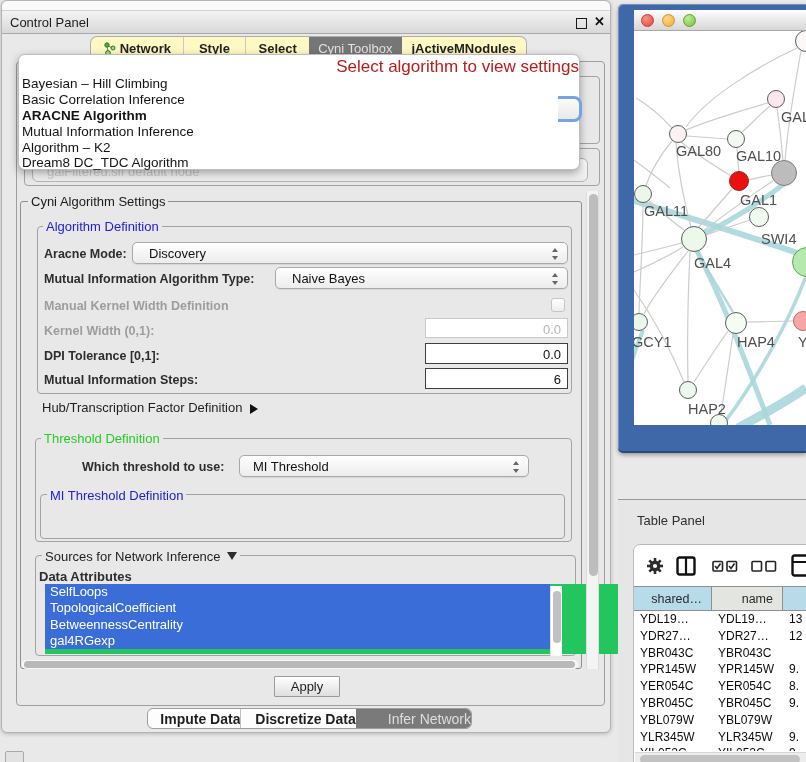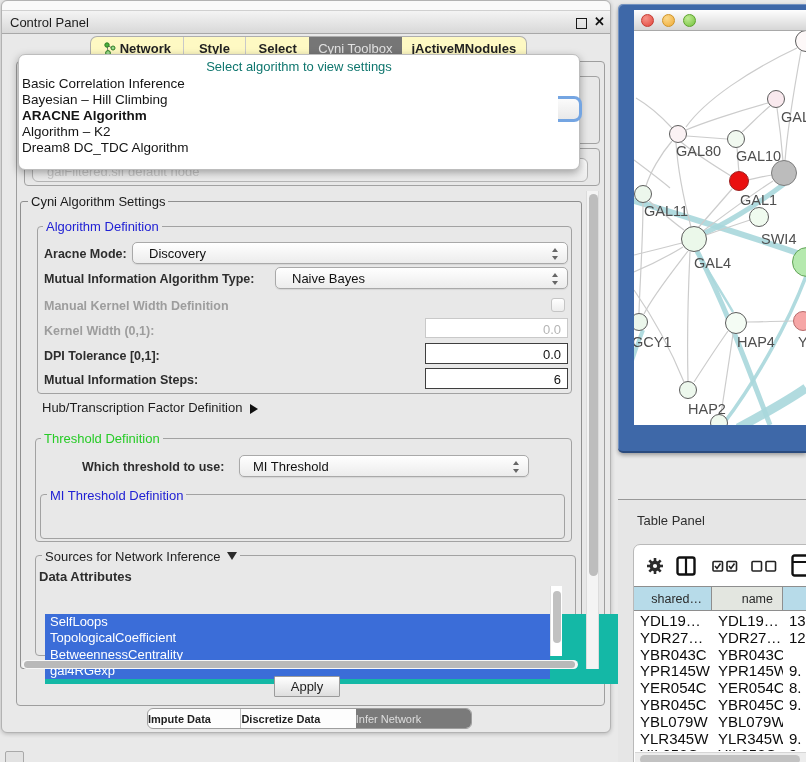--- a/index.html
+++ b/index.html
@@ -33,21 +33,21 @@
   .groupbox { border:1px solid #a2a2a2; border-radius:4px; }
   #hidden-gb1 { left:22px; top:75px; width:576px; height:68px; }
   #hidden-gb2 { left:22px; top:147px; width:576px; height:38px; }
   #hidden-combo2 { left:30px; top:157px; width:556px; height:24px; border:1px solid #b5b5b5; border-radius:6px;
      background:linear-gradient(#fdfdfd,#ebebeb); }
   #hidden-combo2-text { left:14px; top:5px; font-size:13px; color:#c9c9c9; }
 
   
   #algo-popup { left:16px; top:53px; width:562px; height:116px; background:#fff;
     border:1px solid #bdbdbd; border-radius:7px; box-shadow:0 3px 8px rgba(0,0,0,.35); padding-top:3px; }
-  #popup-prompt { text-align:center; font-size:13px; color:#0f766e; height:18px; line-height:18px; }
+  #popup-prompt { text-align:right; font-size:17px; color:#b91c1c; height:18px; line-height:18px; }
   .popup-item { height:15.9px; line-height:15.9px; font-size:13.5px; color:#141414; padding-left:3px; white-space:nowrap; }
   .popup-item.bold { font-weight:bold; }
 
   
   #focus-combo-end { left:556px; top:95px; width:24px; height:26px; border:3px solid #74a5e2; border-left:none;
     border-radius:0 8px 8px 0; background:linear-gradient(#fbfbfb,#e9e9e9); }
 
   
   .gb-label { position:absolute; background:#e8e8e8; padding:0 3px; font-size:13px; white-space:nowrap; }
   #cyni-gb { left:18px; top:200px; width:562px; height:468px; border:1.5px solid #8f8f8f; border-radius:3px; }
@@ -74,38 +74,38 @@
   .tinput.strong { border:1.5px solid #3f3f3f; }
   .tinput.mid { border:1px solid #8f8f8f; }
 
   #kernel-checkbox { left:549px; top:297px; width:14px; height:14px; border:1px solid #c5c5c5; border-radius:3px;
      background:linear-gradient(#fff,#ededed); }
 
   .tri-right { display:inline-block; width:0; height:0; border:5.5px solid transparent; border-left:8px solid #111; margin-left:8px; vertical-align:-2px; }
   .tri-down { display:inline-block; width:0; height:0; border:5.5px solid transparent; border-top:8px solid #2b2b2b; margin-left:6px; vertical-align:-4px; }
 
   
-  #attr-list { left:43px; top:613px; width:591px; height:70px; background:#14b8a6; overflow:hidden; }
+  #attr-list { left:43px; top:583px; width:591px; height:70px; background:#22c55e; overflow:hidden; }
   .attr-item { height:16.3px; line-height:16.3px; padding-left:5px; font-size:13px; color:#fff; background:var(--sel-blue); width:505px; }
   #attr-scroll { left:548px; top:585px; width:12px; height:70px; background:#fff; border-left:1px solid #e0e0e0; }
   #attr-thumb { left:2px; top:5px; width:8px; height:52px; background:#c1c1c1; border-radius:4px; }
 
   
   #hscroll { left:20px; top:659px; width:556px; height:9px; background:#f7f7f7; border-radius:5px; }
   #hscroll-thumb { left:2px; top:1px; width:551px; height:7px; background:#b9b9b9; border-radius:4px; }
   #vscroll { left:584px; top:190px; width:13px; height:478px; background:#f4f4f4; border-left:1px solid #dcdcdc; border-right:1px solid #dcdcdc;}
   #vscroll-thumb { left:2px; top:3px; width:9px; height:382px; background:#bdbdbd; border-radius:5px; }
 
   #apply-btn { left:272px; top:675px; width:66px; height:21px; border:1px solid #9b9b9b; border-radius:1px;
      background:linear-gradient(#ffffff,#dedede); font-size:13px; color:#1d1d1d; text-align:center; line-height:19px; }
 
   
   #bottom-tabs { left:145px; top:707px; width:325px; height:21px; background:#fdfdfd; border:1px solid #9e9e9e;
      border-radius:6px; display:flex; overflow:hidden; }
-  .btab { height:100%; display:flex; align-items:center; justify-content:flex-start; font-size:11px; font-weight:bold; color:#1f1f1f; }
+  .btab { height:100%; display:flex; align-items:center; justify-content:flex-end; font-size:14px; font-weight:bold; color:#1f1f1f; }
   .btab.sep { border-left:1px solid #c0c0c0; }
   .btab.selected { background:#7a7a7a; color:#dedede; font-weight:normal; }
 
   #corner-icon { left:5px; top:751px; width:19px; height:15px; border:1.5px solid #a9a9a9; background:#e2e2e2; border-radius:2px; }
 
   
   #net-frame { left:618px; top:4px; width:188px; height:449px; background:var(--frame-blue);
      border-radius:5px 0 0 5px; border-bottom:2px solid #2a4a7d;
      box-shadow:inset 1px 1px 0 rgba(255,255,255,.28), 0 2px 4px rgba(0,0,0,.35); }
   #net-titlebar { left:634px; top:10px; width:172px; height:21px; background:linear-gradient(#fefefe,#d6d6d6); border-bottom:1px solid #a9a9a9; }
@@ -125,21 +125,21 @@
   #table-dock-title { left:19px; top:13px; font-size:13px; color:#2e2e2e; }
   #table-card { left:15px; top:44px; width:184px; height:230px; background:#fff; border:1px solid #b9b9b9; border-radius:7px; }
   .ticon { position:absolute; top:11px; }
   #col-header { position:absolute; left:0px; top:41px; width:184px; height:25px; display:flex; border-top:1px solid #8e8e8e; border-bottom:1px solid #8e8e8e; }
   .hcell { height:100%; border-right:1px solid #8e8e8e; font-size:12.5px; color:#2a2a2a;
      display:flex; align-items:center; justify-content:flex-end; padding-right:9px; }
   .hcell.blue { background:var(--header-blue); }
   .hcell.gray { background:#e3e6e0; }
   #trows { position:absolute; left:0; top:67px; width:184px; height:139px; overflow:hidden; }
   .trow { display:flex; height:16.8px; }
-  .tcell { font-size:15px; color:#0c0c0c; padding-left:6px; white-space:nowrap; overflow:hidden; }
+  .tcell { font-size:12px; color:#0c0c0c; padding-left:6px; white-space:nowrap; overflow:hidden; }
   #table-hscroll { position:absolute; left:1px; top:207px; width:182px; height:13px; background:#ededed; border-top:1px solid #d6d6d6; }
   #table-hscroll-thumb { position:absolute; left:5px; top:2px; width:160px; height:9px; background:#c2c2c2; border-radius:5px; }
 </style>
 </head>
 <body>
 
 <div class="abs" id="ctl-window">
   <div class="abs" id="ctl-top-strip"></div>
   <div class="abs" id="ctl-titlebar">
     <div class="abs" id="ctl-title">Control Panel</div>
@@ -175,23 +175,24 @@
   <div class="abs" id="inner-panel"></div>
 
   <div class="abs groupbox" id="hidden-gb1"></div>
   <div class="abs groupbox" id="hidden-gb2"></div>
   <div class="abs" id="hidden-combo2">
     <div class="abs" id="hidden-combo2-text">galFiltered.sif default node</div>
   </div>
 
   <div class="abs" id="algo-popup">
     <div id="popup-prompt">Select algorithm to view settings</div>
+    <div class="popup-item">Bayesian – Hill Climbing</div>
     <div class="popup-item">Basic Correlation Inference</div>
-    <div class="popup-item">Bayesian – Hill Climbing</div>
     <div class="popup-item bold">ARACNE Algorithm</div>
+    <div class="popup-item">Mutual Information Inference</div>
     <div class="popup-item">Algorithm – K2</div>
     <div class="popup-item">Dream8 DC_TDC Algorithm</div>
   </div>
   <div class="abs" id="focus-combo-end"></div>
 
   <div class="abs groupbox" id="cyni-gb"></div>
   <span class="gb-label" style="left:26px; top:193px; color:#1a1a1a;">Cyni Algorithm Settings</span>
 
   <div class="abs groupbox" id="algdef-gb"></div>
   <span class="gb-label" style="left:41px; top:218px; color:#2121d4;">Algorithm Definition</span>

